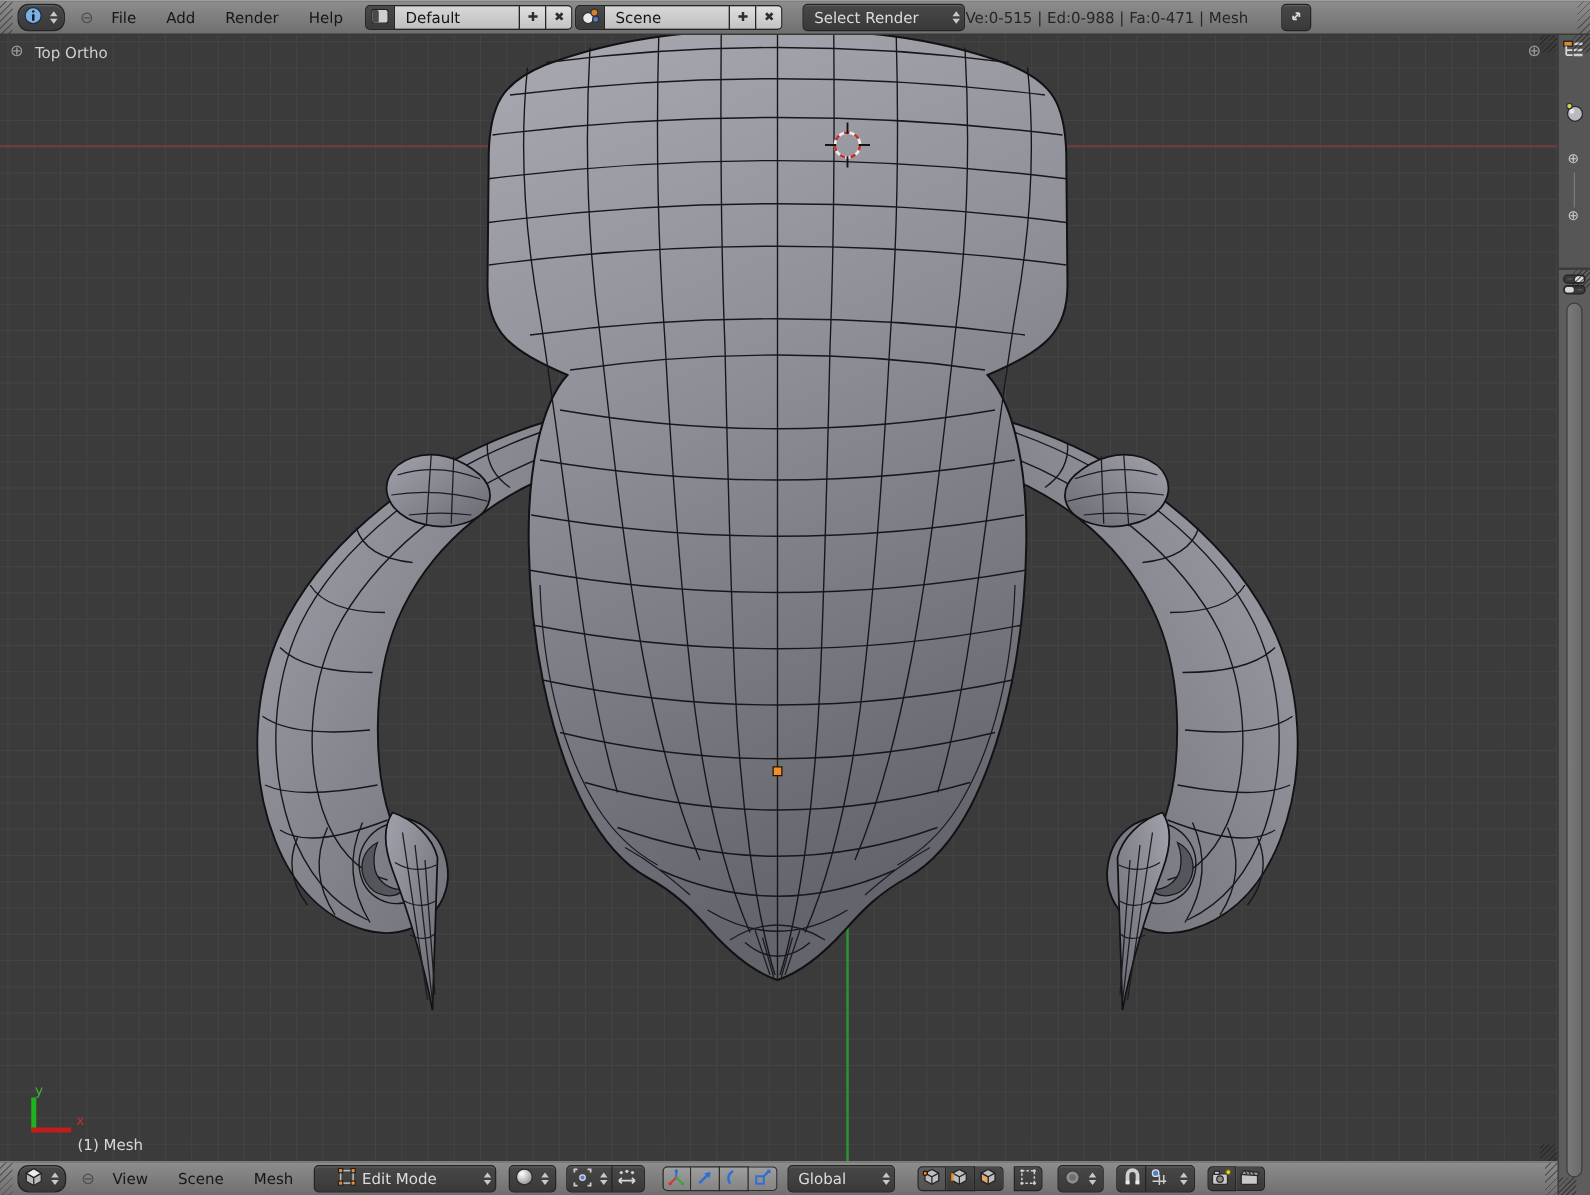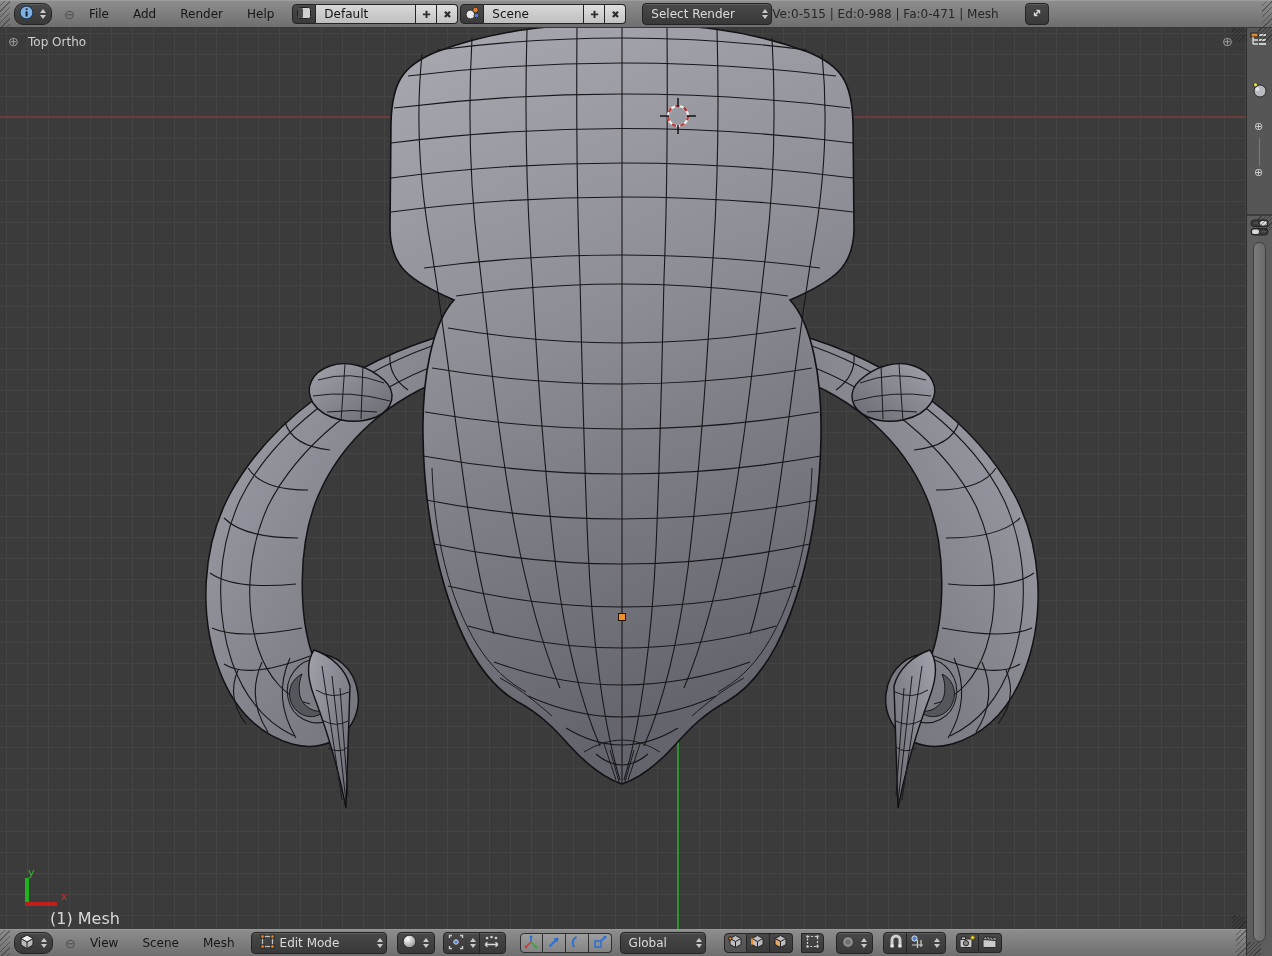--- a/index.html
+++ b/index.html
@@ -44,21 +44,21 @@
   
   #vp{position:absolute;top:28px;left:0;width:1246px;height:901px;overflow:hidden;
       background-color:#3b3b3b;
       background-image:linear-gradient(#444 1px,transparent 1px),linear-gradient(90deg,#444 1px,transparent 1px);
       background-size:21px 21px;background-position:6px 5px}
   #axisX{position:absolute;left:0;top:88px;width:100%;height:1.5px;background:#6b3d3d}
   #axisY{position:absolute;left:677px;top:0;width:1.5px;height:100%;background:#2f9232}
   #meshSvg{position:absolute;left:0;top:0}
   .vplabel{position:absolute;color:#cfcfcf;font-size:12px}
   .plus{color:#9a9a9a;font-size:13px}
-  #vpStatus{position:absolute;left:50px;top:881px;color:#d8d8d8;font-size:16px}
+  #vpStatus{position:absolute;left:62px;top:881px;color:#d8d8d8;font-size:12px}
   #miniAxis{position:absolute;left:18px;top:836px}
   
   #rightCol{position:absolute;left:1246px;top:28px;width:26px;height:928px;background:#5a5a5a;
             border-left:1px solid #2e2e2e;box-sizing:border-box}
   #outlinerStrip{position:absolute;left:0;top:0;width:100%;height:186px;background:#565656;border-bottom:2px solid #3c3c3c}
   #propsStrip{position:absolute;left:0;top:188px;width:100%;height:740px;background:#5d5d5d}
   .stripIcon{position:absolute;left:3px}
   .scrollbar{position:absolute;left:6px;width:13px;background:linear-gradient(90deg,#7b7b7b,#6a6a6a);
              border:1px solid #3f3f3f;border-radius:7px;box-sizing:border-box}
   .cornerGrip{position:absolute;width:14px;height:14px;
@@ -311,21 +311,21 @@
     <span class="updn">
         <i class="up"></i>
         <i class="dn"></i>
       </span>
   </div>
   <span class="collapse">⊖</span>
   <span class="menu" style="margin-left:14px">View</span>
   <span class="menu">Scene</span>
   <span class="menu">Mesh</span>
 
-  <div class="dw" style="margin-left:16px;width:126px;padding-left:8px">
+  <div class="dw" style="margin-left:16px;width:126px;padding-left:18px">
     <span>
       <svg width="15" height="15" viewBox="0 0 15 15">
           <rect x="2.5" y="2.5" width="10" height="10" fill="none" stroke="#bdbdbd" stroke-width="1.2"></rect>
           <rect x="0.8" y="0.8" width="3.4" height="3.4" fill="#ef8f2c" stroke="#222"></rect>
           <rect x="10.8" y="0.8" width="3.4" height="3.4" fill="#ef8f2c" stroke="#222"></rect>
           <rect x="0.8" y="10.8" width="3.4" height="3.4" fill="#ef8f2c" stroke="#222"></rect>
           <rect x="10.8" y="10.8" width="3.4" height="3.4" fill="#ef8f2c" stroke="#222"></rect>
         </svg>
     </span>
     <span style="margin-left:5px">Edit Mode</span>

